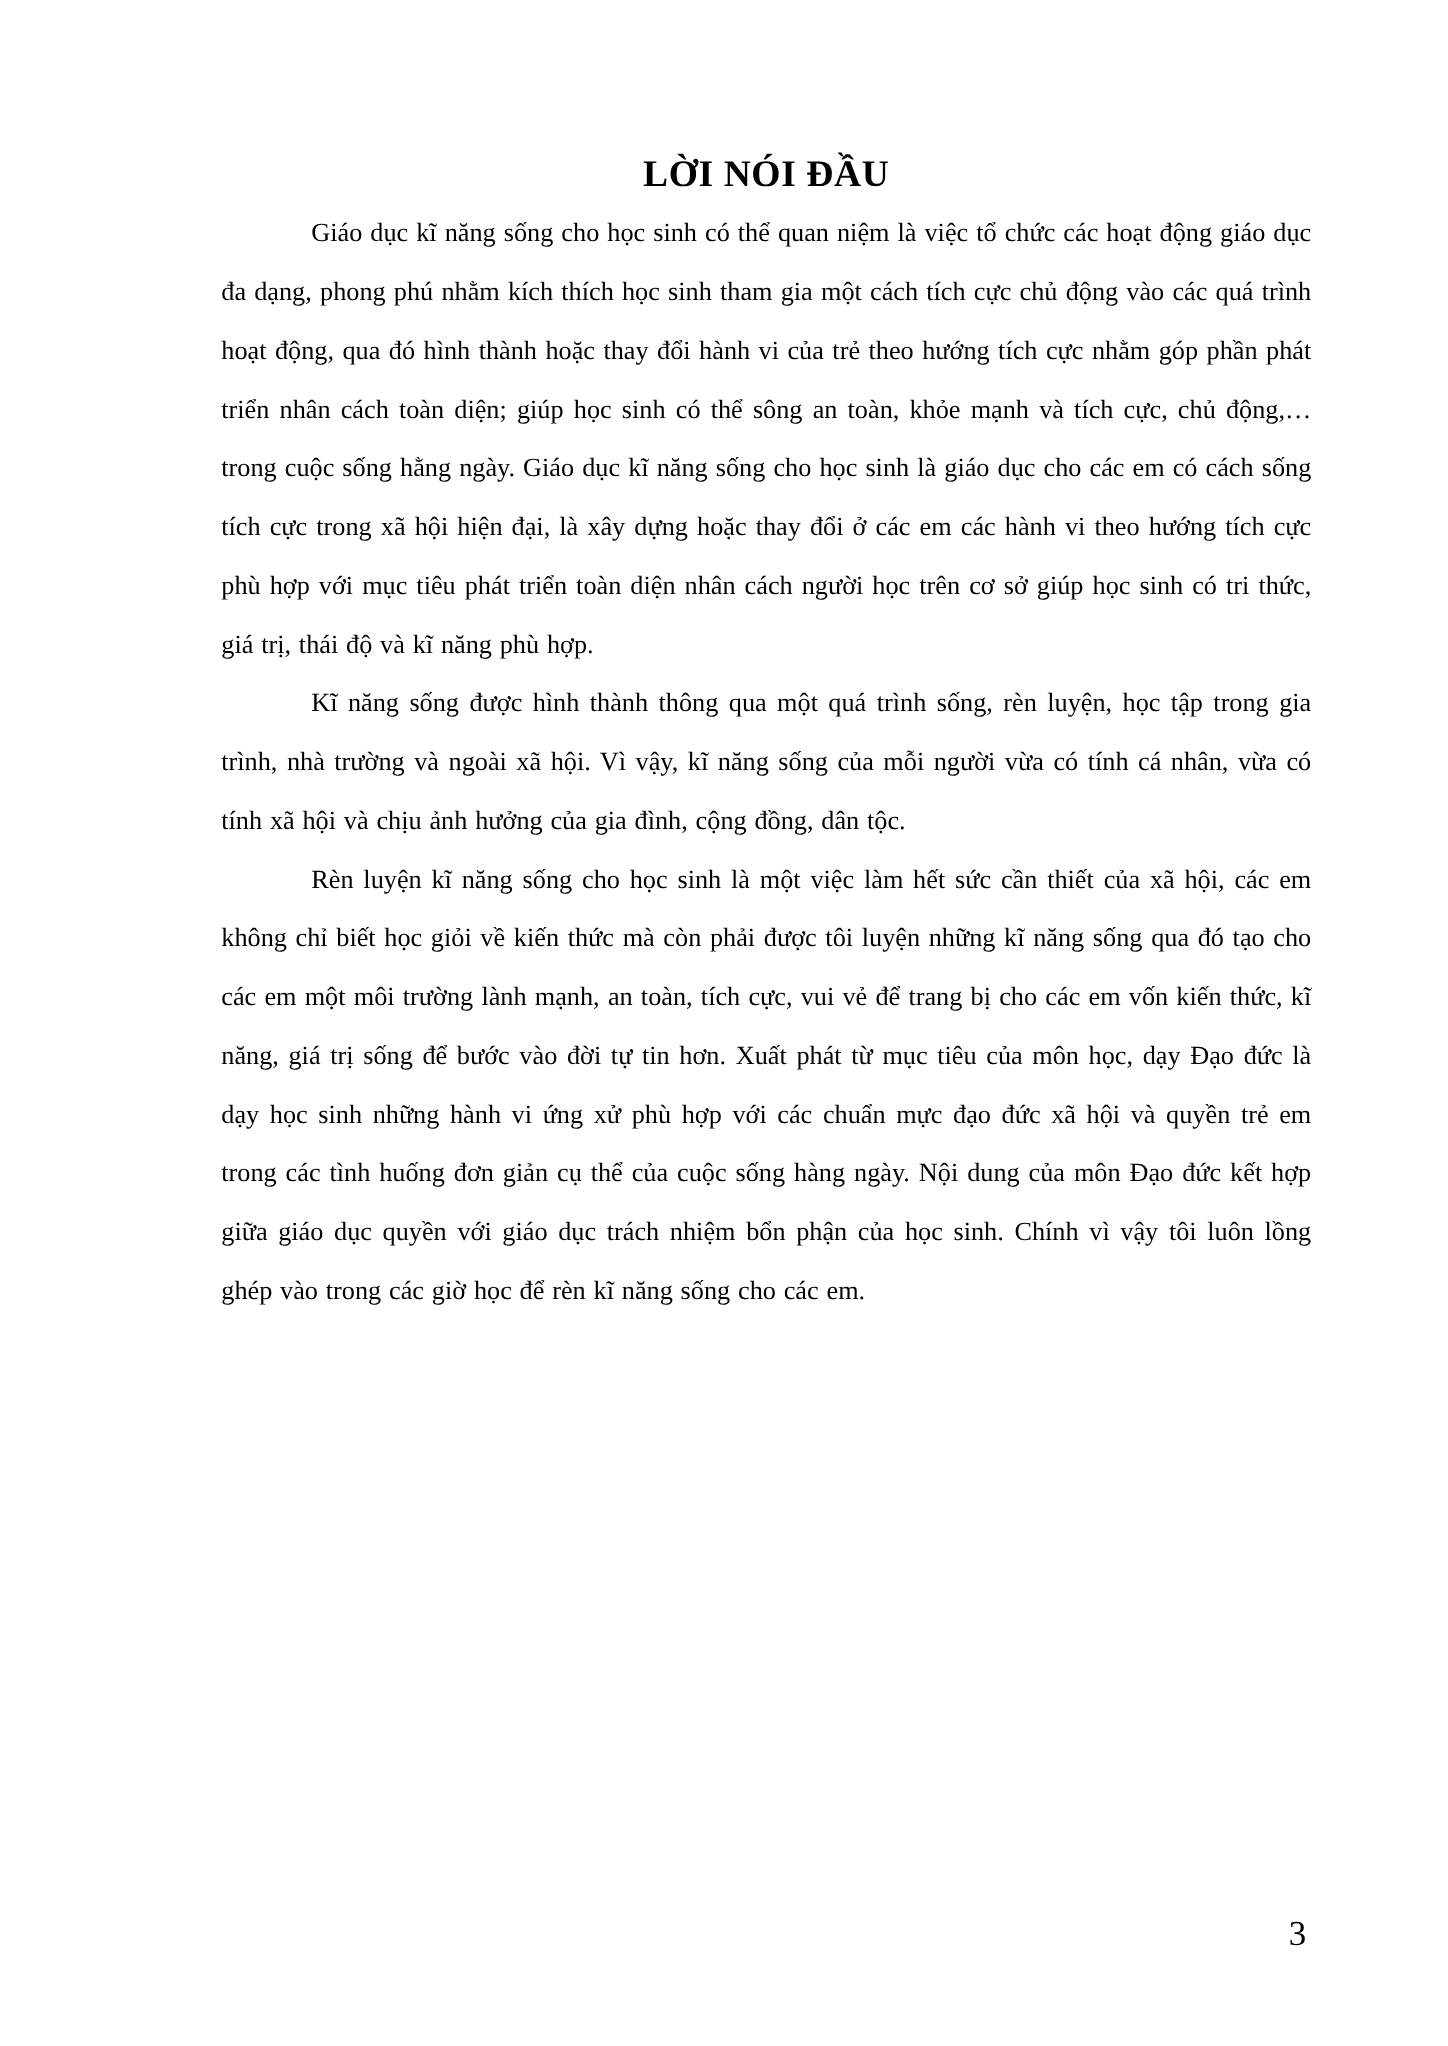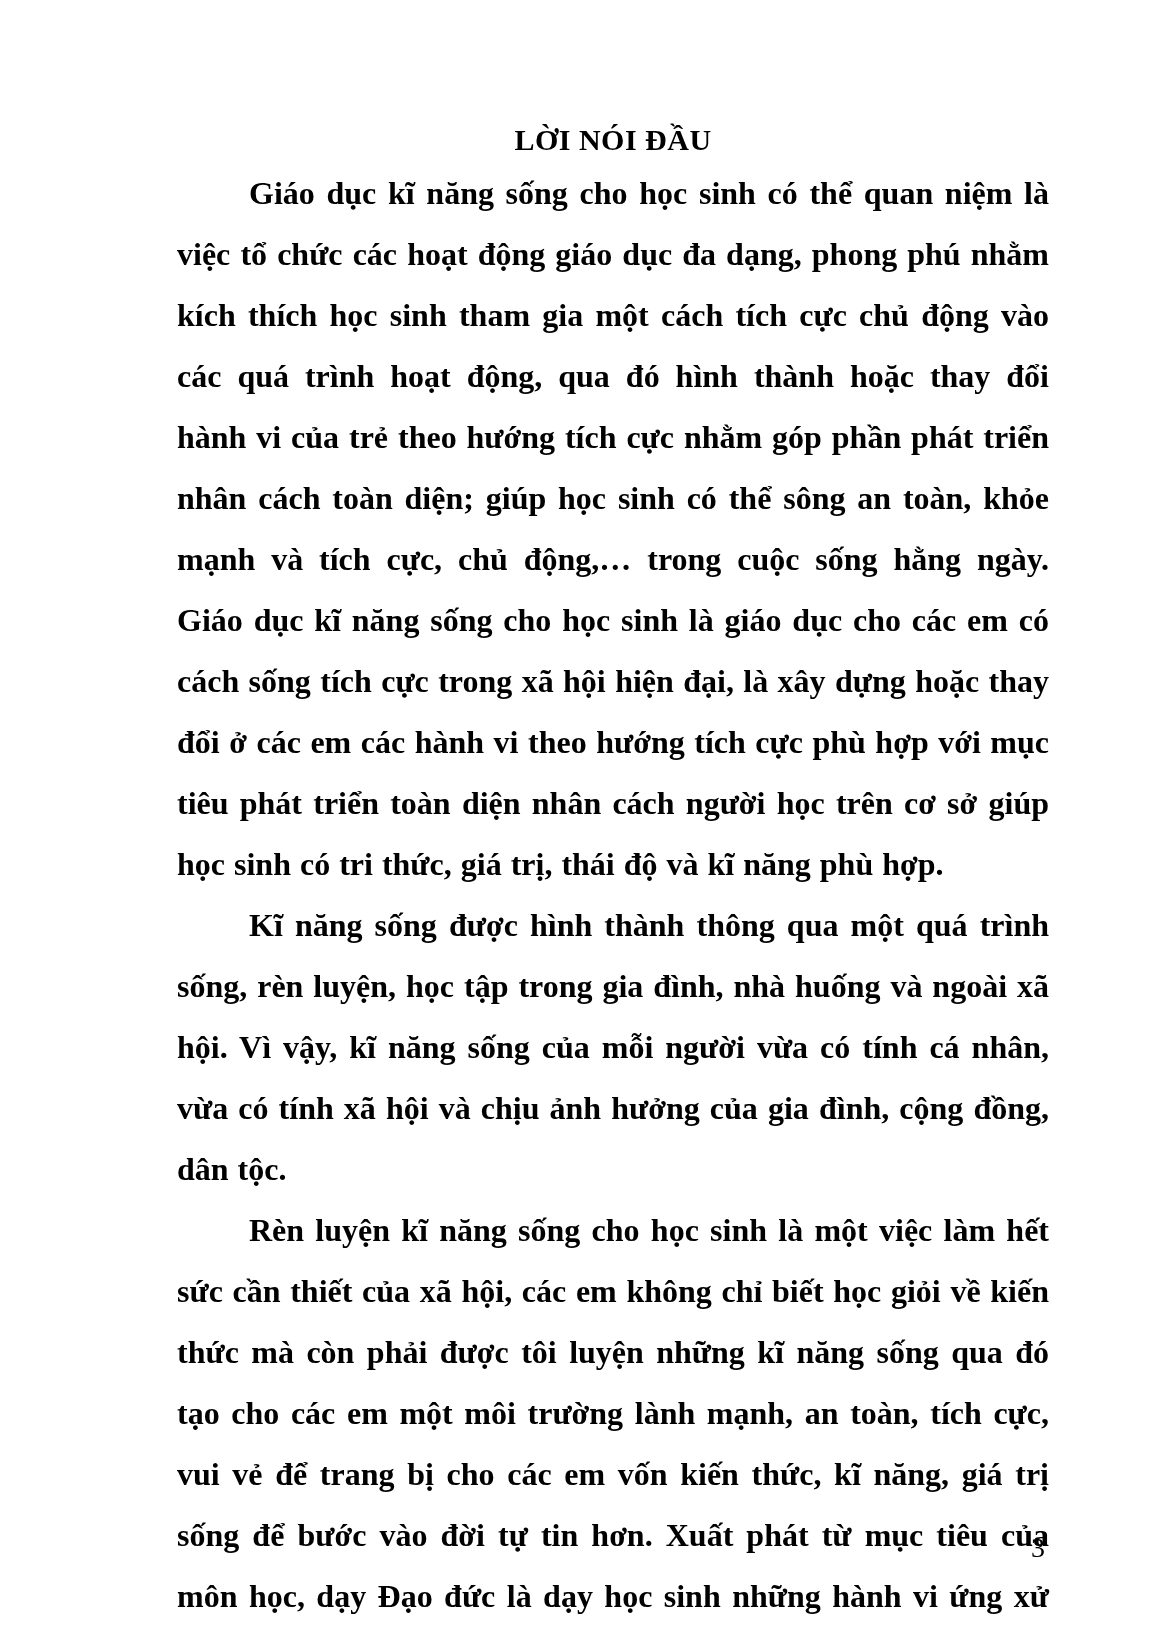--- a/index.html
+++ b/index.html
@@ -23,39 +23,38 @@
     width: 872px;
   }
   .title {
     font-size: 30px;
     font-weight: bold;
     text-align: center;
     line-height: 47px;
     letter-spacing: 0.5px;
   }
   .para {
-    font-size: 32px;
-    line-height: 61px;
+    font-size: 21px;
+    line-height: 47px;
     text-align: justify;
     text-indent: 72px;
     word-spacing: 1px;
-    font-weight: bold;
   }
   .page-number {
     position: absolute;
     right: 113px;
     bottom: 74px;
     font-size: 28px;
     line-height: 30px;
   }
 </style>
 </head>
 <body>
 
 <div class="page">
   <div class="content">
     <h1 class="title">LỜI NÓI ĐẦU</h1>
     <p class="para">Giáo dục kĩ năng sống cho học sinh có thể quan niệm là việc tổ chức các hoạt động giáo dục đa dạng, phong phú nhằm kích thích học sinh tham gia một cách tích cực chủ động vào các quá trình hoạt động, qua đó hình thành hoặc thay đổi hành vi của trẻ theo hướng tích cực nhằm góp phần phát triển nhân cách toàn diện; giúp học sinh có thể sông an toàn, khỏe mạnh và tích cực, chủ động,… trong cuộc sống hằng ngày. Giáo dục kĩ năng sống cho học sinh là giáo dục cho các em có cách sống tích cực trong xã hội hiện đại, là xây dựng hoặc thay đổi ở các em các hành vi theo hướng tích cực phù hợp với mục tiêu phát triển toàn diện nhân cách người học trên cơ sở giúp học sinh có tri thức, giá trị, thái độ và kĩ năng phù hợp.</p>
-    <p class="para">Kĩ năng sống được hình thành thông qua một quá trình sống, rèn luyện, học tập trong gia đình, nhà huống và ngoài xã hội. Vì vậy, kĩ năng sống của mỗi người vừa có tính cá nhân, vừa có tính xã hội và chịu ảnh hưởng của gia đình, cộng đồng, dân tộc.</p>
+    <p class="para">Kĩ năng sống được hình thành thông qua một quá trình sống, rèn luyện, học tập trong gia trình, nhà trường và ngoài xã hội. Vì vậy, kĩ năng sống của mỗi người vừa có tính cá nhân, vừa có tính xã hội và chịu ảnh hưởng của gia đình, cộng đồng, dân tộc.</p>
     <p class="para">Rèn luyện kĩ năng sống cho học sinh là một việc làm hết sức cần thiết của xã hội, các em không chỉ biết học giỏi về kiến thức mà còn phải được tôi luyện những kĩ năng sống qua đó tạo cho các em một môi trường lành mạnh, an toàn, tích cực, vui vẻ để trang bị cho các em vốn kiến thức, kĩ năng, giá trị sống để bước vào đời tự tin hơn. Xuất phát từ mục tiêu của môn học, dạy Đạo đức là dạy học sinh những hành vi ứng xử phù hợp với các chuẩn mực đạo đức xã hội và quyền trẻ em trong các tình huống đơn giản cụ thể của cuộc sống hàng ngày. Nội dung của môn Đạo đức kết hợp giữa giáo dục quyền với giáo dục trách nhiệm bổn phận của học sinh. Chính vì vậy tôi luôn lồng ghép vào trong các giờ học để rèn kĩ năng sống cho các em.</p>
   </div>
   <div class="page-number">3</div>
 </div>
 
 </body></html>

